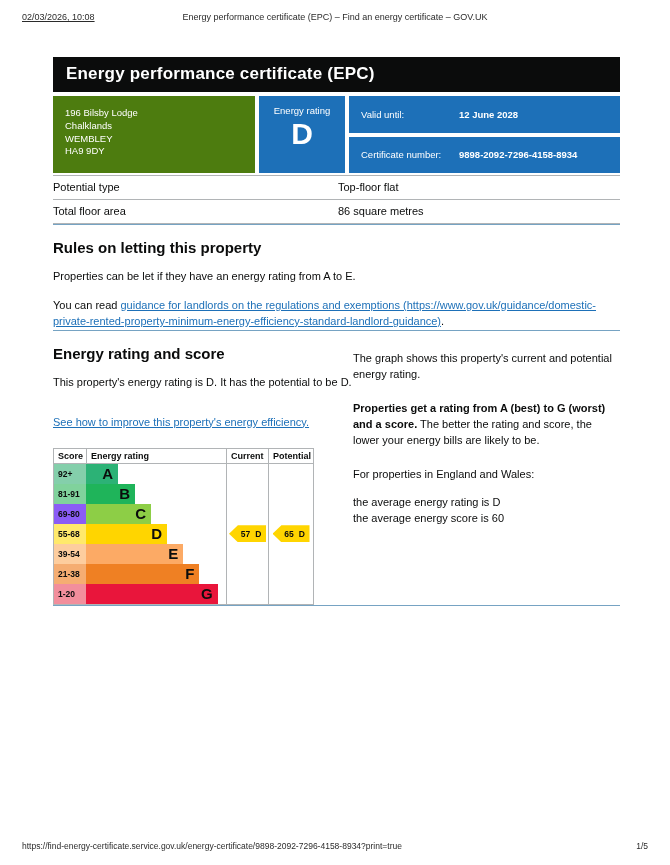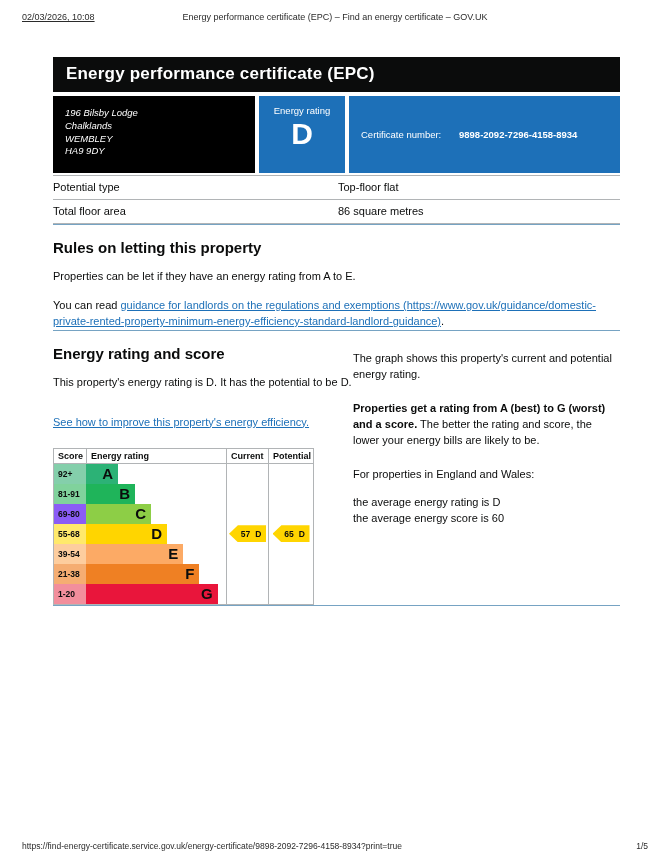--- a/index.html
+++ b/index.html
@@ -179,31 +179,35 @@
     <span class="ttl">Energy performance certificate (EPC) – Find an energy certificate – GOV.UK</span>
   </div>
 
   <div class="content">
 
     <div class="banner">
       <h1>Energy performance certificate (EPC)</h1>
     </div>
 
     <div class="summary-box">
-      <div class="cell address" id="address" style="background: #000000; font-style: italic;">
+      <div class="cell address" id="address" style="background: #4d7c0f;">
           <div class="addr-line">196 Bilsby Lodge</div>
           <div class="addr-line">Chalklands</div>
           <div class="addr-line">WEMBLEY</div>
           <div class="addr-line">HA9 9DY</div>
         </div>
       <div class="cell rating" style="background: rgb(29, 112, 184);">
         <div class="rating-label">Energy rating</div>
         <div class="rating-letter">D</div>
       </div>
       <div class="cell rightcol">
+        <div class="info-row" style="background: rgb(29, 112, 184);">
+          <span class="lbl">Valid until:</span>
+          <span class="val">12 June 2028</span>
+        </div>
         <div class="info-row" style="background: rgb(29, 112, 184);">
           <span class="lbl">Certificate number:</span>
           <span class="val">9898-2092-7296-4158-8934</span>
         </div>
       </div>
     </div>
 
     <div class="prop-table" id="prop-table">
         <div class="prop-row">
           <span class="k">Potential type</span>

